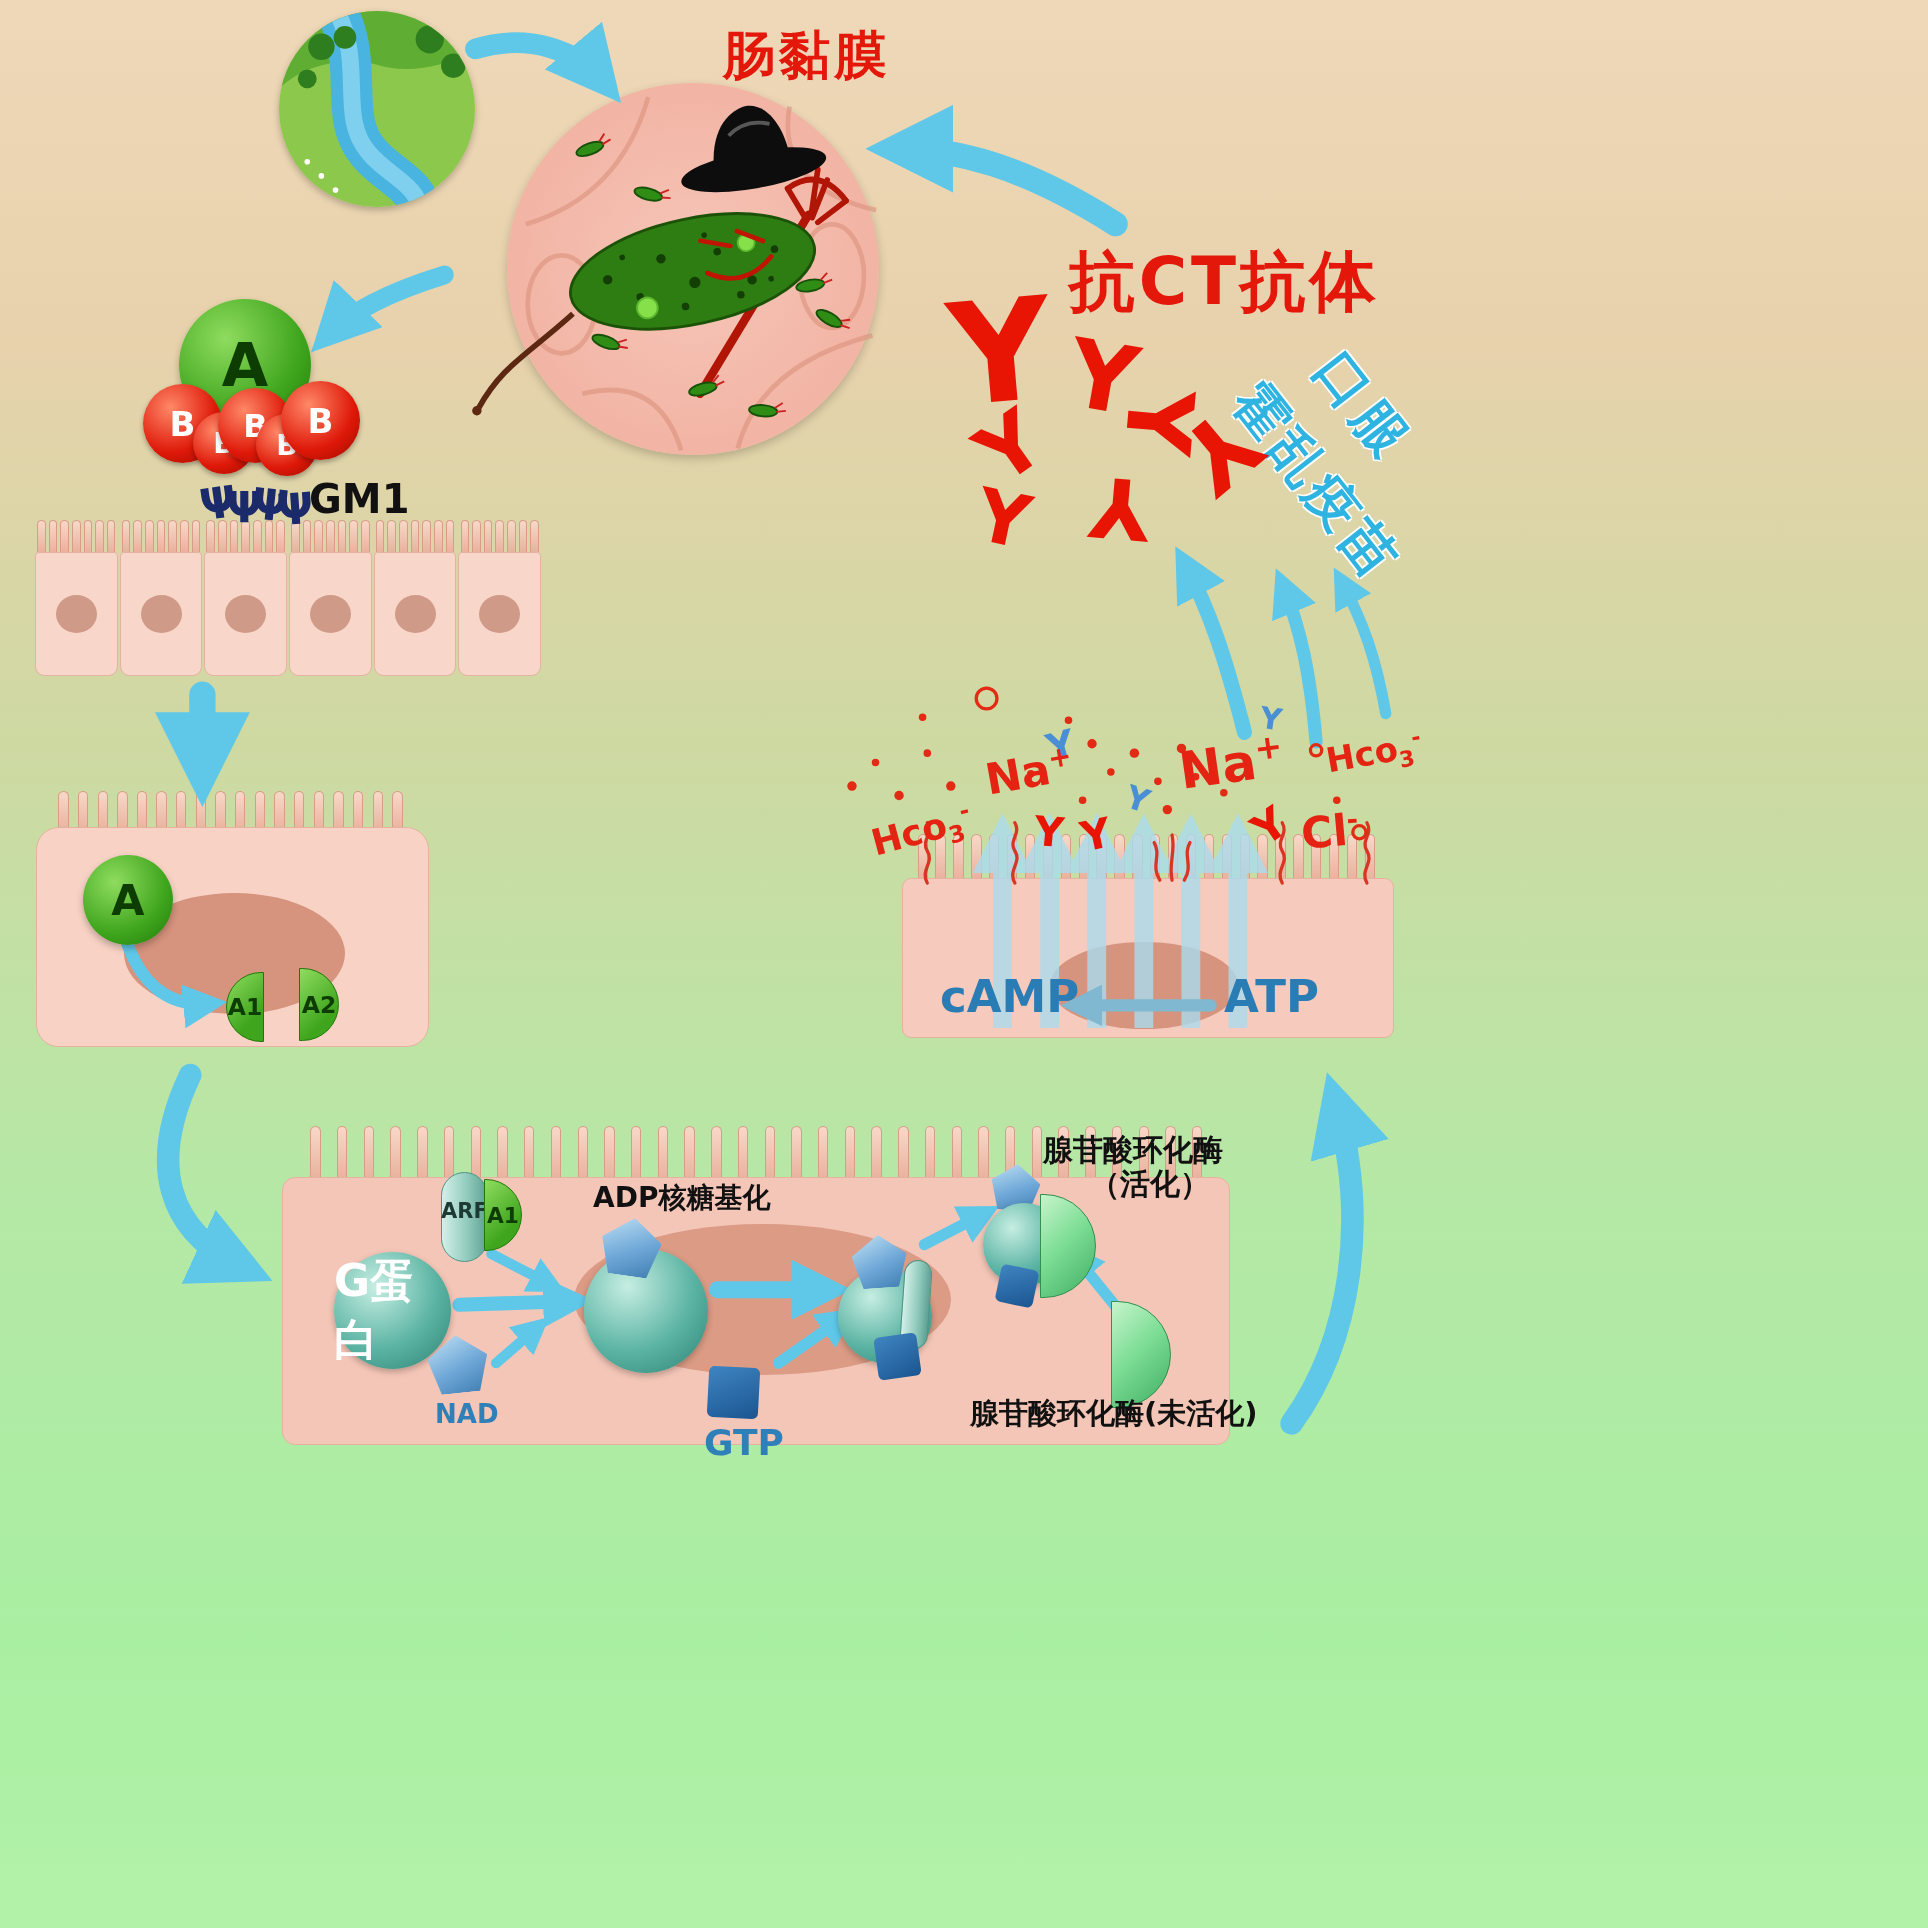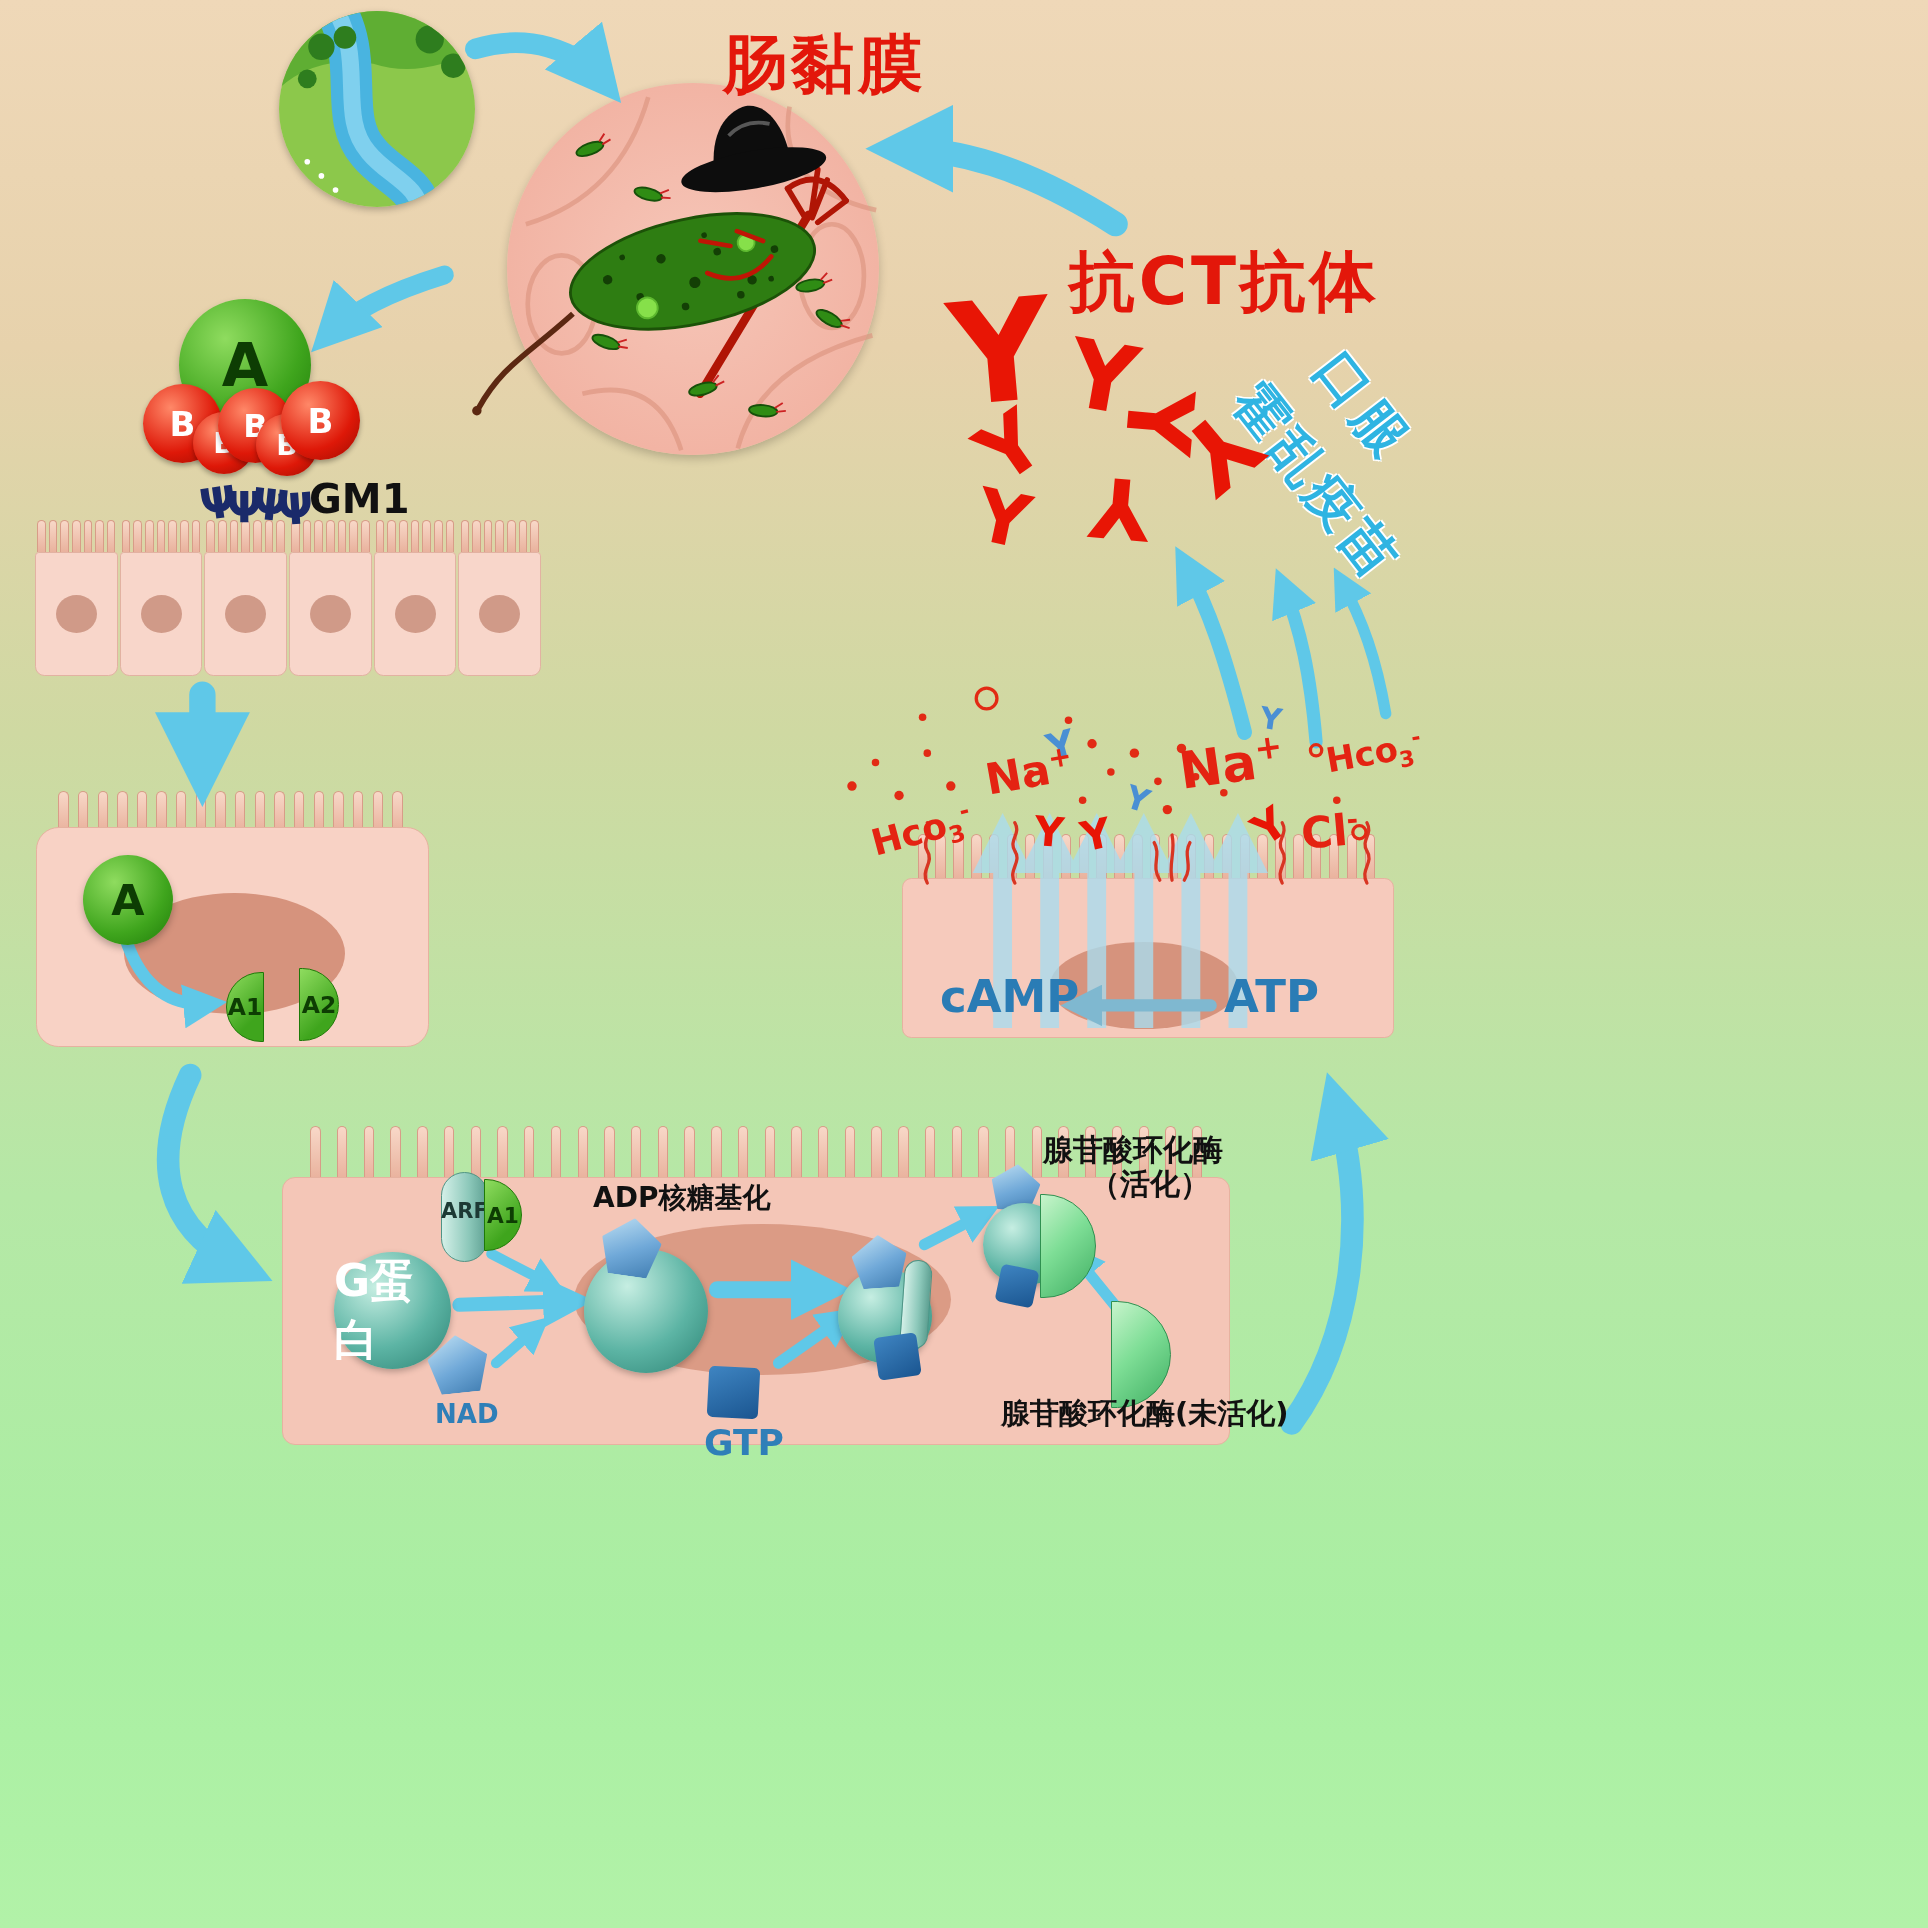--- a/index.html
+++ b/index.html
@@ -155,21 +155,21 @@
             <path d="M12,-4 l8,-6 M14,0 l10,-2" stroke="#c22" stroke-width="2"></path>
           </g>
         <g transform="translate(342,250) rotate(30)">
             <ellipse rx="15" ry="6" fill="#2f8c14" stroke="#16500a" stroke-width="2"></ellipse>
             <path d="M12,-4 l8,-6 M14,0 l10,-2" stroke="#c22" stroke-width="2"></path>
           </g>
       </g>
     </svg>
   </div>
 
-  <div class="lbl red-title" style="left:723px;top:21px;font-size:64px;">肠黏膜</div>
+  <div class="lbl red-title" style="left:723px;top:21px;font-size:52px;">肠黏膜</div>
   <div class="lbl red-title" style="left:1069px;top:237px;font-size:66px;">抗CT抗体</div>
   <div class="vac" style="left:1354px;top:337px;font-size:53px;letter-spacing:7.5px;transform:rotate(52deg);transform-origin:left top;">口服</div>
   <div class="vac" style="left:1273px;top:369px;font-size:53px;letter-spacing:4.7px;transform:rotate(52deg);transform-origin:left top;">霍乱疫苗</div>
 
   <span class="ab" style="left:949px;top:282px;font-size:141px;transform:rotate(-5deg);">Y</span>
   <span class="ab" style="left:1069px;top:331px;font-size:94px;transform:rotate(10deg);">Y</span>
   <span class="ab" style="left:981px;top:407px;font-size:81px;transform:rotate(-35deg);">Y</span>
   <span class="ab" style="left:1126px;top:377px;font-size:90px;transform:rotate(95deg);">Y</span>
   <span class="ab" style="left:1185px;top:403px;font-size:94px;transform:rotate(140deg);">Y</span>
   <span class="ab" style="left:977px;top:482px;font-size:73px;transform:rotate(12deg);">Y</span>
@@ -393,21 +393,21 @@
   <div class="dsq" style="left:876px;top:1335px;width:43px;height:43px;transform:rotate(-8deg);"></div>
 
   <div class="pent" style="left:991px;top:1164px;width:49px;height:47px;transform:rotate(6deg);"></div>
   <div class="tsph" style="left:983px;top:1203px;width:83px;height:83px;"></div>
   <div class="dome" style="left:1040px;top:1194px;width:56px;height:104px;"></div>
   <div class="dsq" style="left:998px;top:1267px;width:38px;height:38px;transform:rotate(12deg);"></div>
   <div class="lbl" style="left:1043px;top:1130px;font-size:30px;">腺苷酸环化酶</div>
   <div class="lbl" style="left:1090px;top:1164px;font-size:30px;">（活化）</div>
 
   <div class="dome" style="left:1111px;top:1301px;width:60px;height:107px;"></div>
-  <div class="lbl" style="left:1001px;top:1394px;font-size:29px;">腺苷酸环化酶(未活化)</div>
+  <div class="lbl" style="left:970px;top:1394px;font-size:29px;">腺苷酸环化酶(未活化)</div>
 
   <div class="villi" style="left:910px;top:834px;width:473px;height:45px;">
       <i class="villus"></i>
       <i class="villus"></i>
       <i class="villus"></i>
       <i class="villus"></i>
       <i class="villus"></i>
       <i class="villus"></i>
       <i class="villus"></i>
       <i class="villus"></i>

